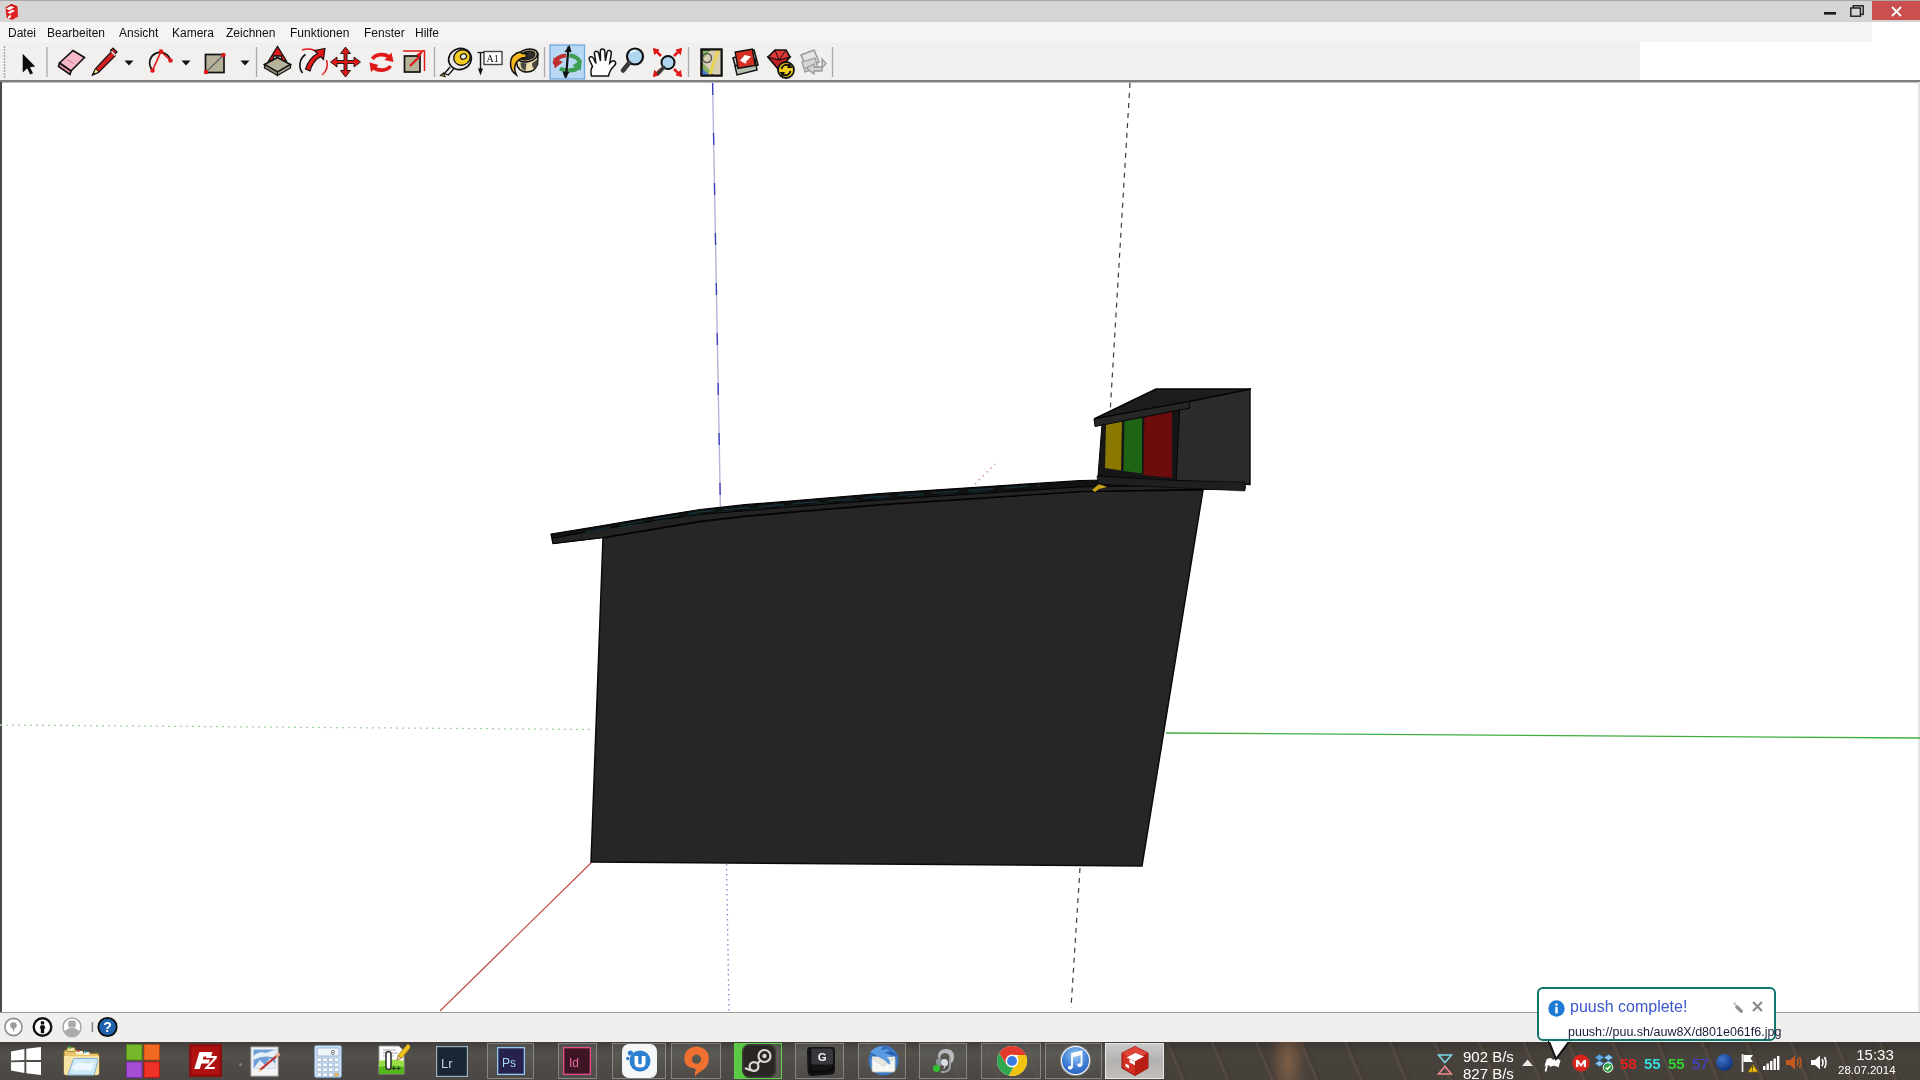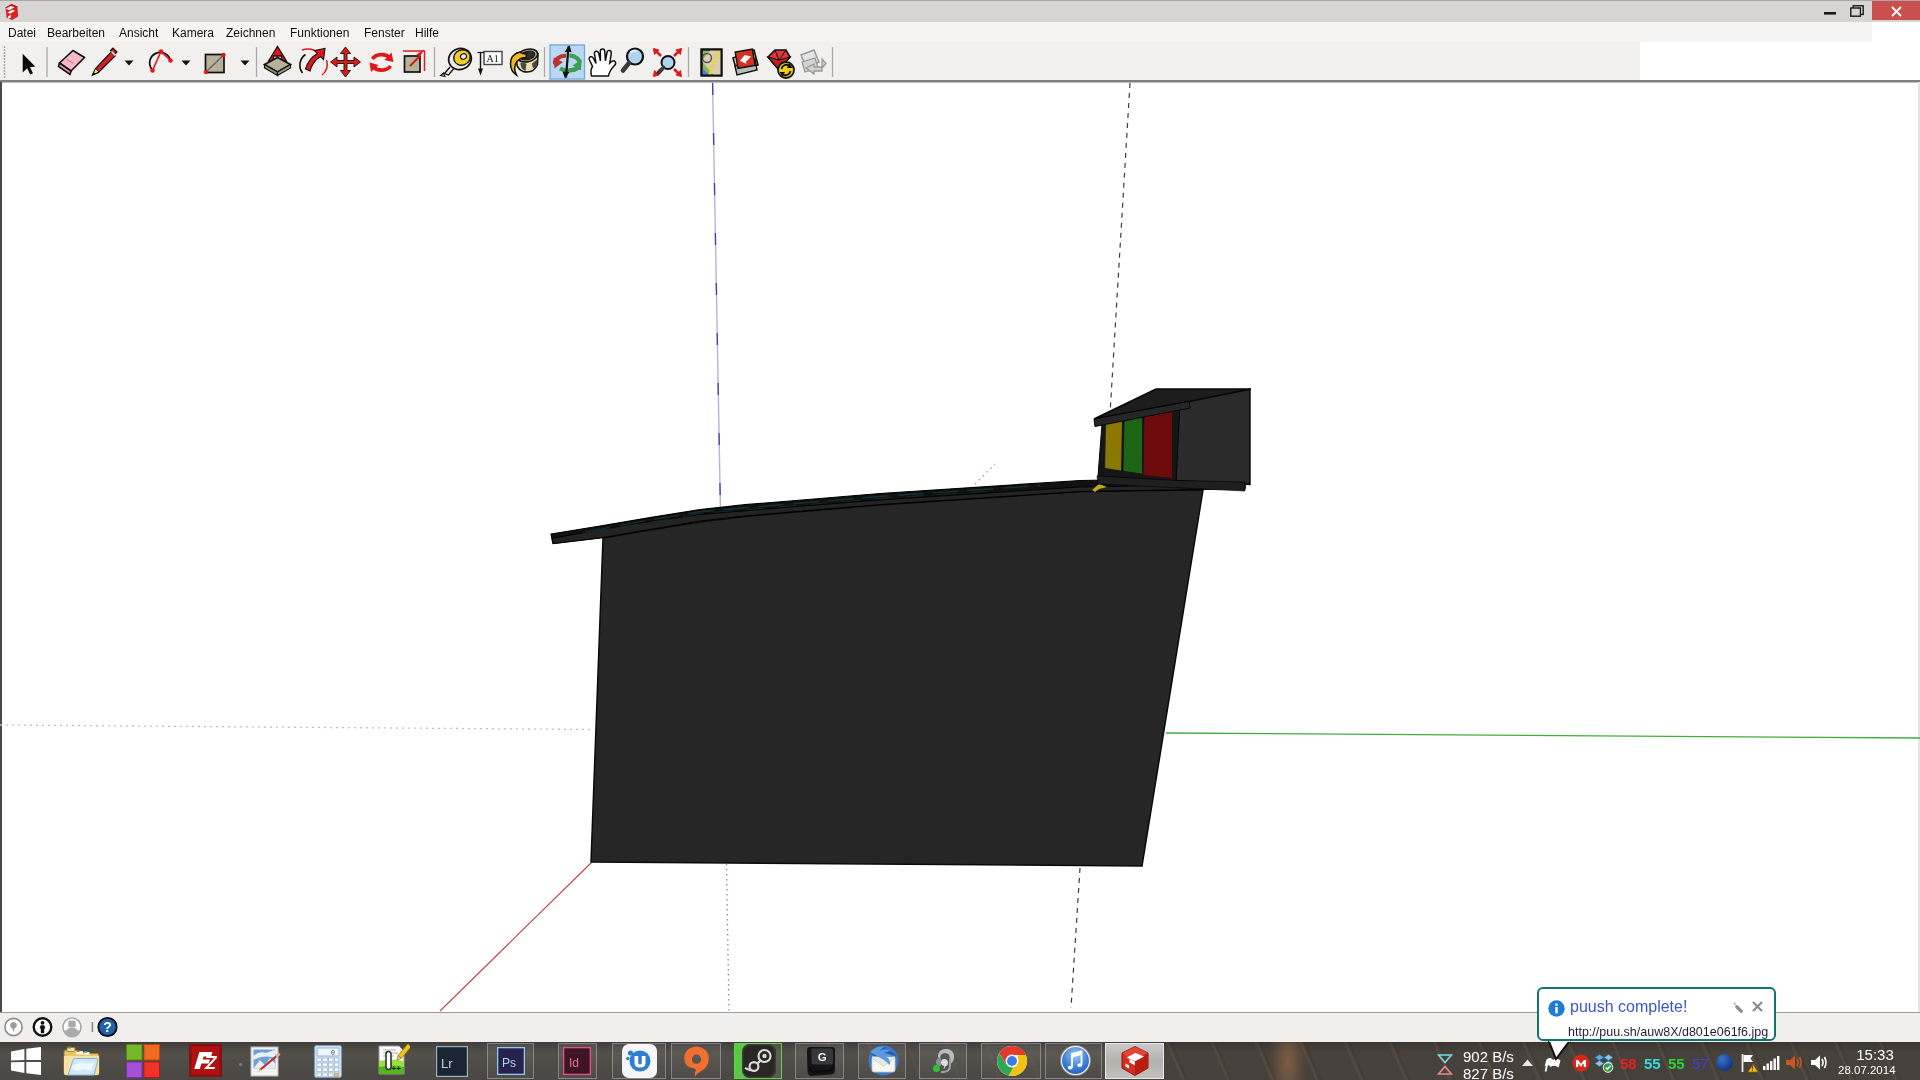--- a/index.html
+++ b/index.html
@@ -587,21 +587,21 @@
   <polygon points="8,0 16,20 31,0" fill="#fff" stroke="#111" stroke-width="2"></polygon>
   <rect x="9" y="0" width="21" height="3" fill="#fff"></rect>
 </svg>
 <div id="popup">
   <svg class="abs" style="left:9px;top:11px" width="17" height="17" viewBox="0 0 17 17">
     <circle cx="8.5" cy="8.5" r="8.2" fill="#1e7ad2"></circle>
     <rect x="7.3" y="3.4" width="2.4" height="2.4" rx="0.4" fill="#fff"></rect>
     <rect x="7.3" y="7" width="2.4" height="6.4" fill="#fff"></rect>
   </svg>
   <div class="title">puush complete!</div>
-  <div class="url">http://puu.sh/auw8X/d801e061f6.jpg</div>
+  <div class="url">puush://puu.sh/auw8X/d801e061f6.jpg</div>
   <svg class="abs" style="left:193px;top:11px" width="13" height="13" viewBox="0 0 13 13">
     <path d="M3.2 1.2 L1.2 3.2 L3.8 5.8 Q2.6 7 3.8 8.2 L8.2 12.6 Q9.4 13.4 10.4 12.4 Q11.4 11.4 10.6 10.2 L6.2 5.8 Q5 4.6 3.8 5.4 Z" fill="#8f8f8f"></path>
     <path d="M1.2 1.2 L3.6 3.6" stroke="#fff" stroke-width="1.1"></path>
   </svg>
   <svg class="abs" style="left:212px;top:11px" width="13" height="13" viewBox="0 0 13 13">
     <path d="M2 2 L11 11 M11 2 L2 11" stroke="#8a8a8a" stroke-width="2.2"></path>
   </svg>
 </div>
 
 </body></html>

